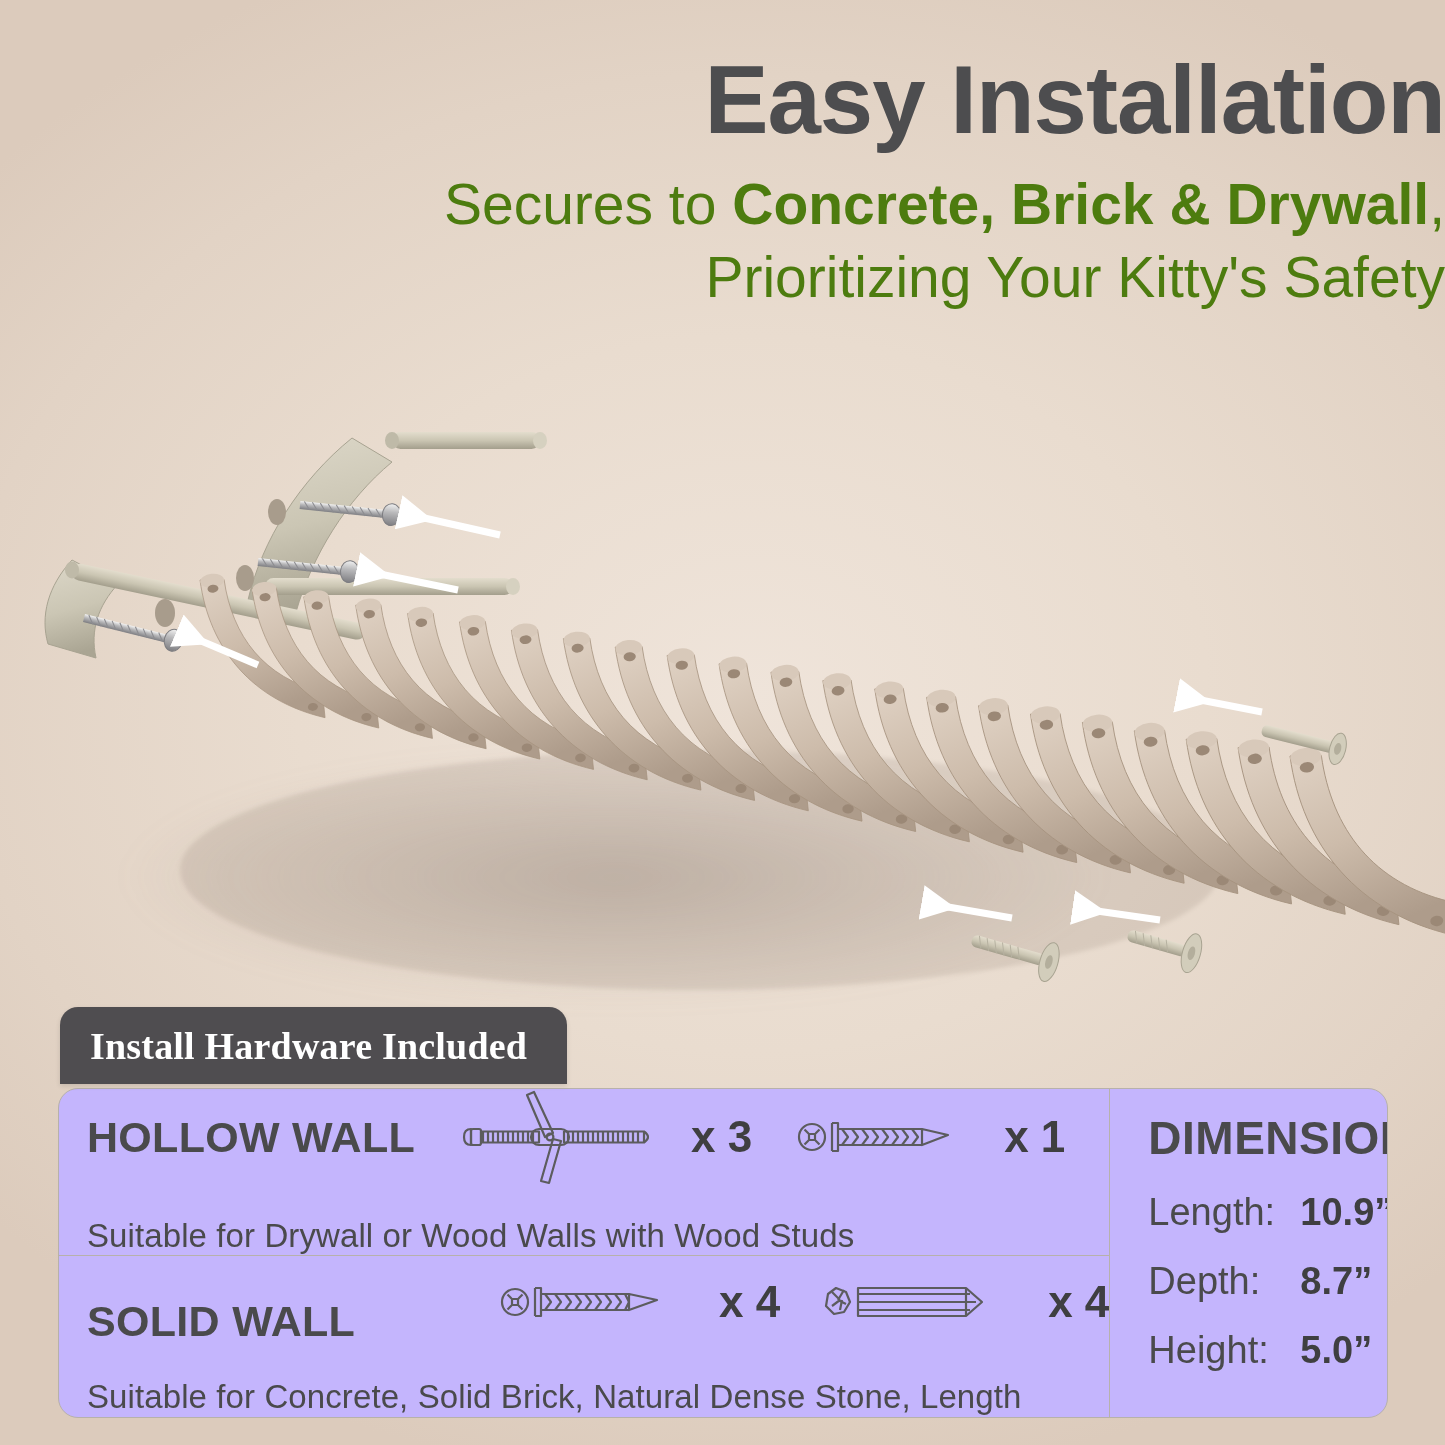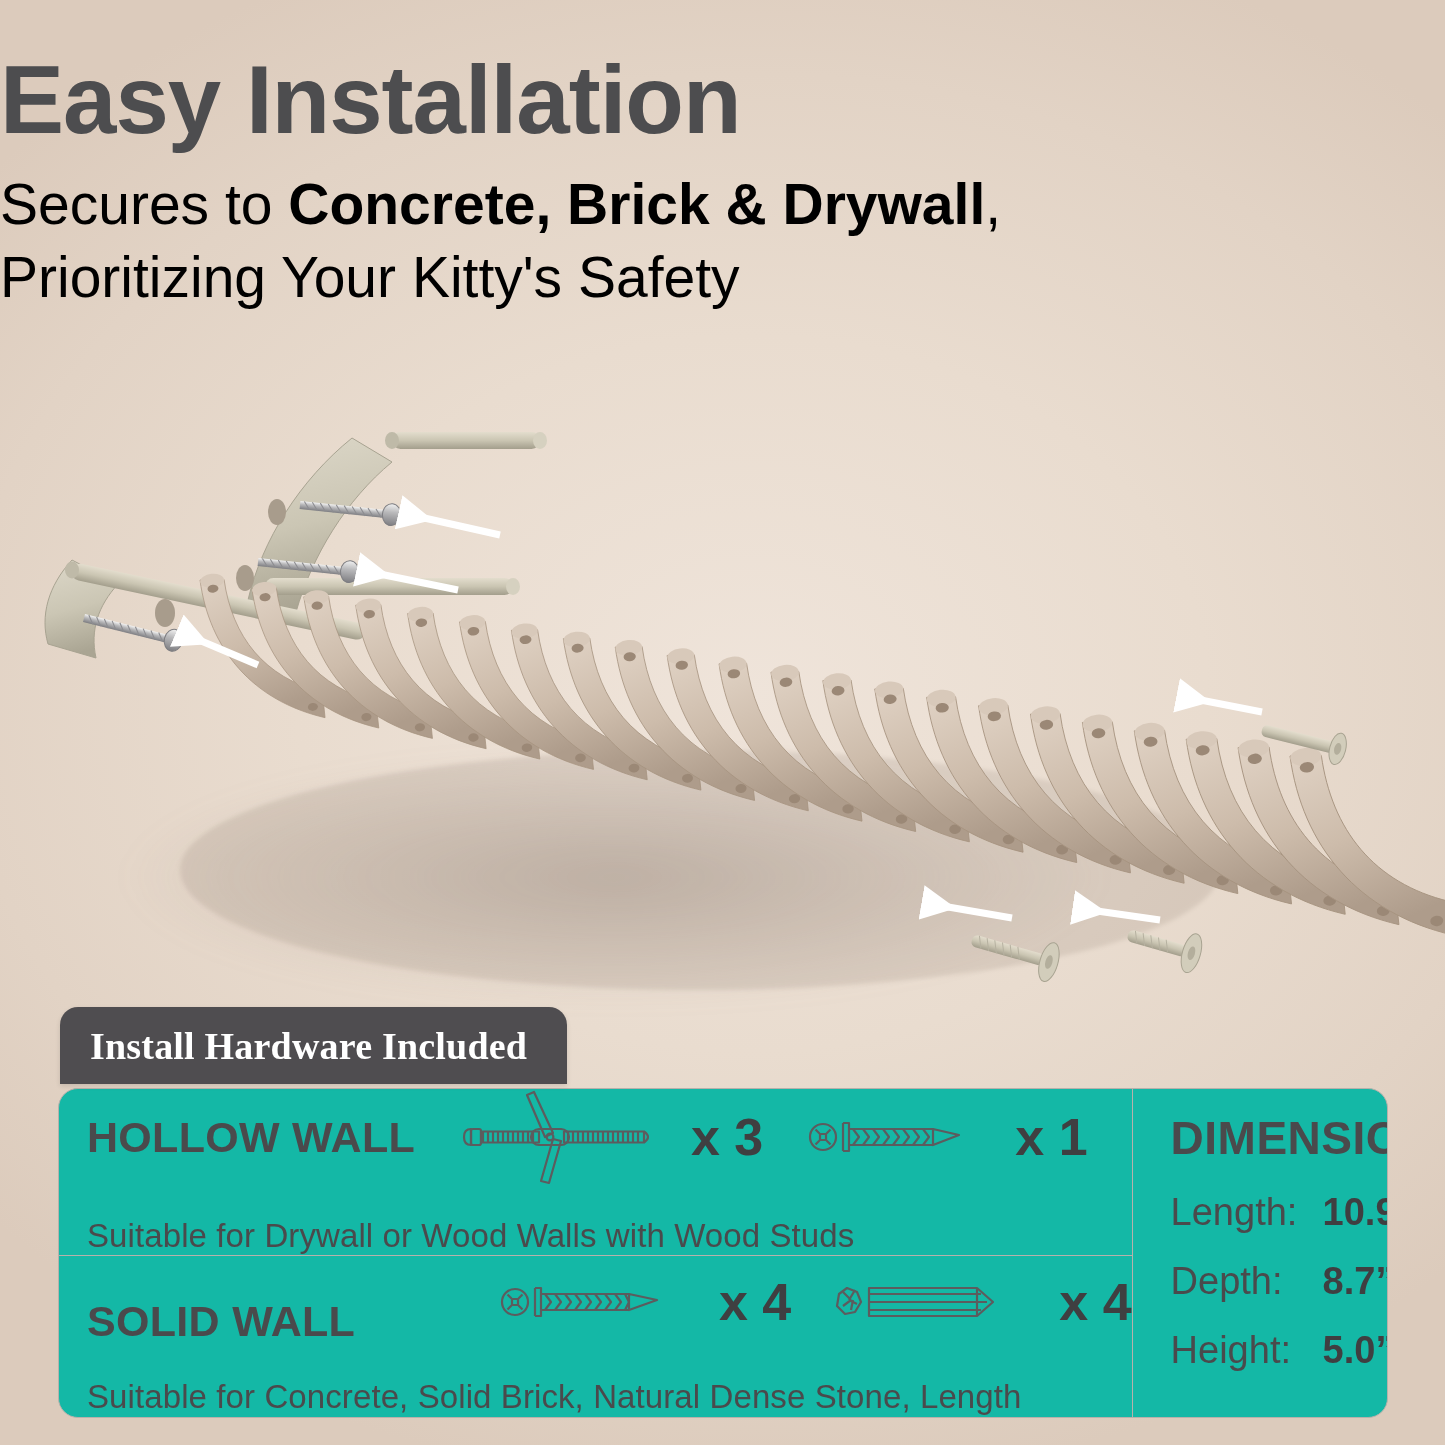--- a/index.html
+++ b/index.html
@@ -18,61 +18,61 @@
     background:
       radial-gradient(ellipse 70% 55% at 52% 48%, #efe4da 0%, #e9dccf 45%, #e2d3c5 78%, #dccbbc 100%);
   }
   .floor-shadow {
     position:absolute; left:60px; top:690px; width:1260px; height:360px;
     background:radial-gradient(ellipse 52% 46% at 44% 52%, rgba(120,103,92,.30) 0%, rgba(140,122,110,.14) 45%, rgba(160,143,130,0) 75%);
     filter:blur(14px);
   }
 
   
-  .head { position:absolute; left:0; right:0; top:48px; text-align:left; z-index:5; }
+  .head { position:absolute; left:0; right:0; top:48px; text-align:right; z-index:5; }
   .title {
     font-size:96px; font-weight:bold; letter-spacing:-1px;
     line-height:1.08; color:#4d4d4f;
   }
   .sub {
-    font-size:57px; line-height:1.28; color:#000000; margin-top:16px;
+    font-size:57px; line-height:1.28; color:#4d7c0f; margin-top:16px;
     font-weight:300;
   }
   .sub b { font-weight:bold; }
   .sub .l2 { display:block; }
 
   
   .product { position:absolute; left:0; top:400px; width:1445px; height:640px; z-index:3; }
 
   
   .tab {
     position:absolute; left:60px; top:1007px; z-index:7;
     background:#4f4d50; color:#fff;
     border-radius:18px 18px 0 0;
     padding:17px 40px 16px 30px;
     font-size:38px; font-weight:bold; letter-spacing:.2px;
     box-shadow:0 2px 5px rgba(0,0,0,.12);
     font-family:Liberation Serif, serif;
   }
   .card {
     position:absolute; left:58px; top:1088px; width:1330px; height:330px; z-index:6;
-    background:#14b8a6; border:1.5px solid #b7b1ab; border-radius:20px;
+    background:#c4b5fd; border:1.5px solid #b7b1ab; border-radius:20px;
     display:flex; overflow:hidden;
   }
   .card-left { flex:0 0 951px; display:flex; flex-direction:column; }
   .card-right { flex:1; border-left:1.5px solid #b7b1ab; padding:22px 0 0 38px; }
 
   .hw-row { flex:1; display:flex; flex-direction:column; justify-content:center; padding:0 0 0 28px; }
   .hw-row.top { border-bottom:1.5px solid #b7b1ab; }
   .hw-top { display:flex; align-items:center; }
   .hw-name { font-size:43px; font-weight:bold; letter-spacing:.3px; color:#4a4a4c; }
   .hw-name.hollow { width:370px; }
   .hw-name.solid  { width:370px;margin-top:40px; }
   .hw-item { display:flex; align-items:center; }
-  .qty { font-size:52px; font-weight:bold; color:#3f3f41; margin-left:12px; white-space:nowrap; }
+  .qty { font-size:44px; font-weight:bold; color:#3f3f41; margin-left:12px; white-space:nowrap; }
   .hw-desc { font-size:33px; font-weight:300; color:#4a4a4c; margin-top:32px; letter-spacing:.1px; }
 
   .dim-title { font-size:46px; font-weight:bold; letter-spacing:.5px; color:#4a4a4c; }
   .dim-line { font-size:38px; font-weight:300; color:#4a4a4c; margin-top:26px; display:flex; }
   .dim-label { min-width:152px; }
   .dim-val { font-weight:bold; color:#3f3f41; }
 </style>
 </head>
 <body>
 

